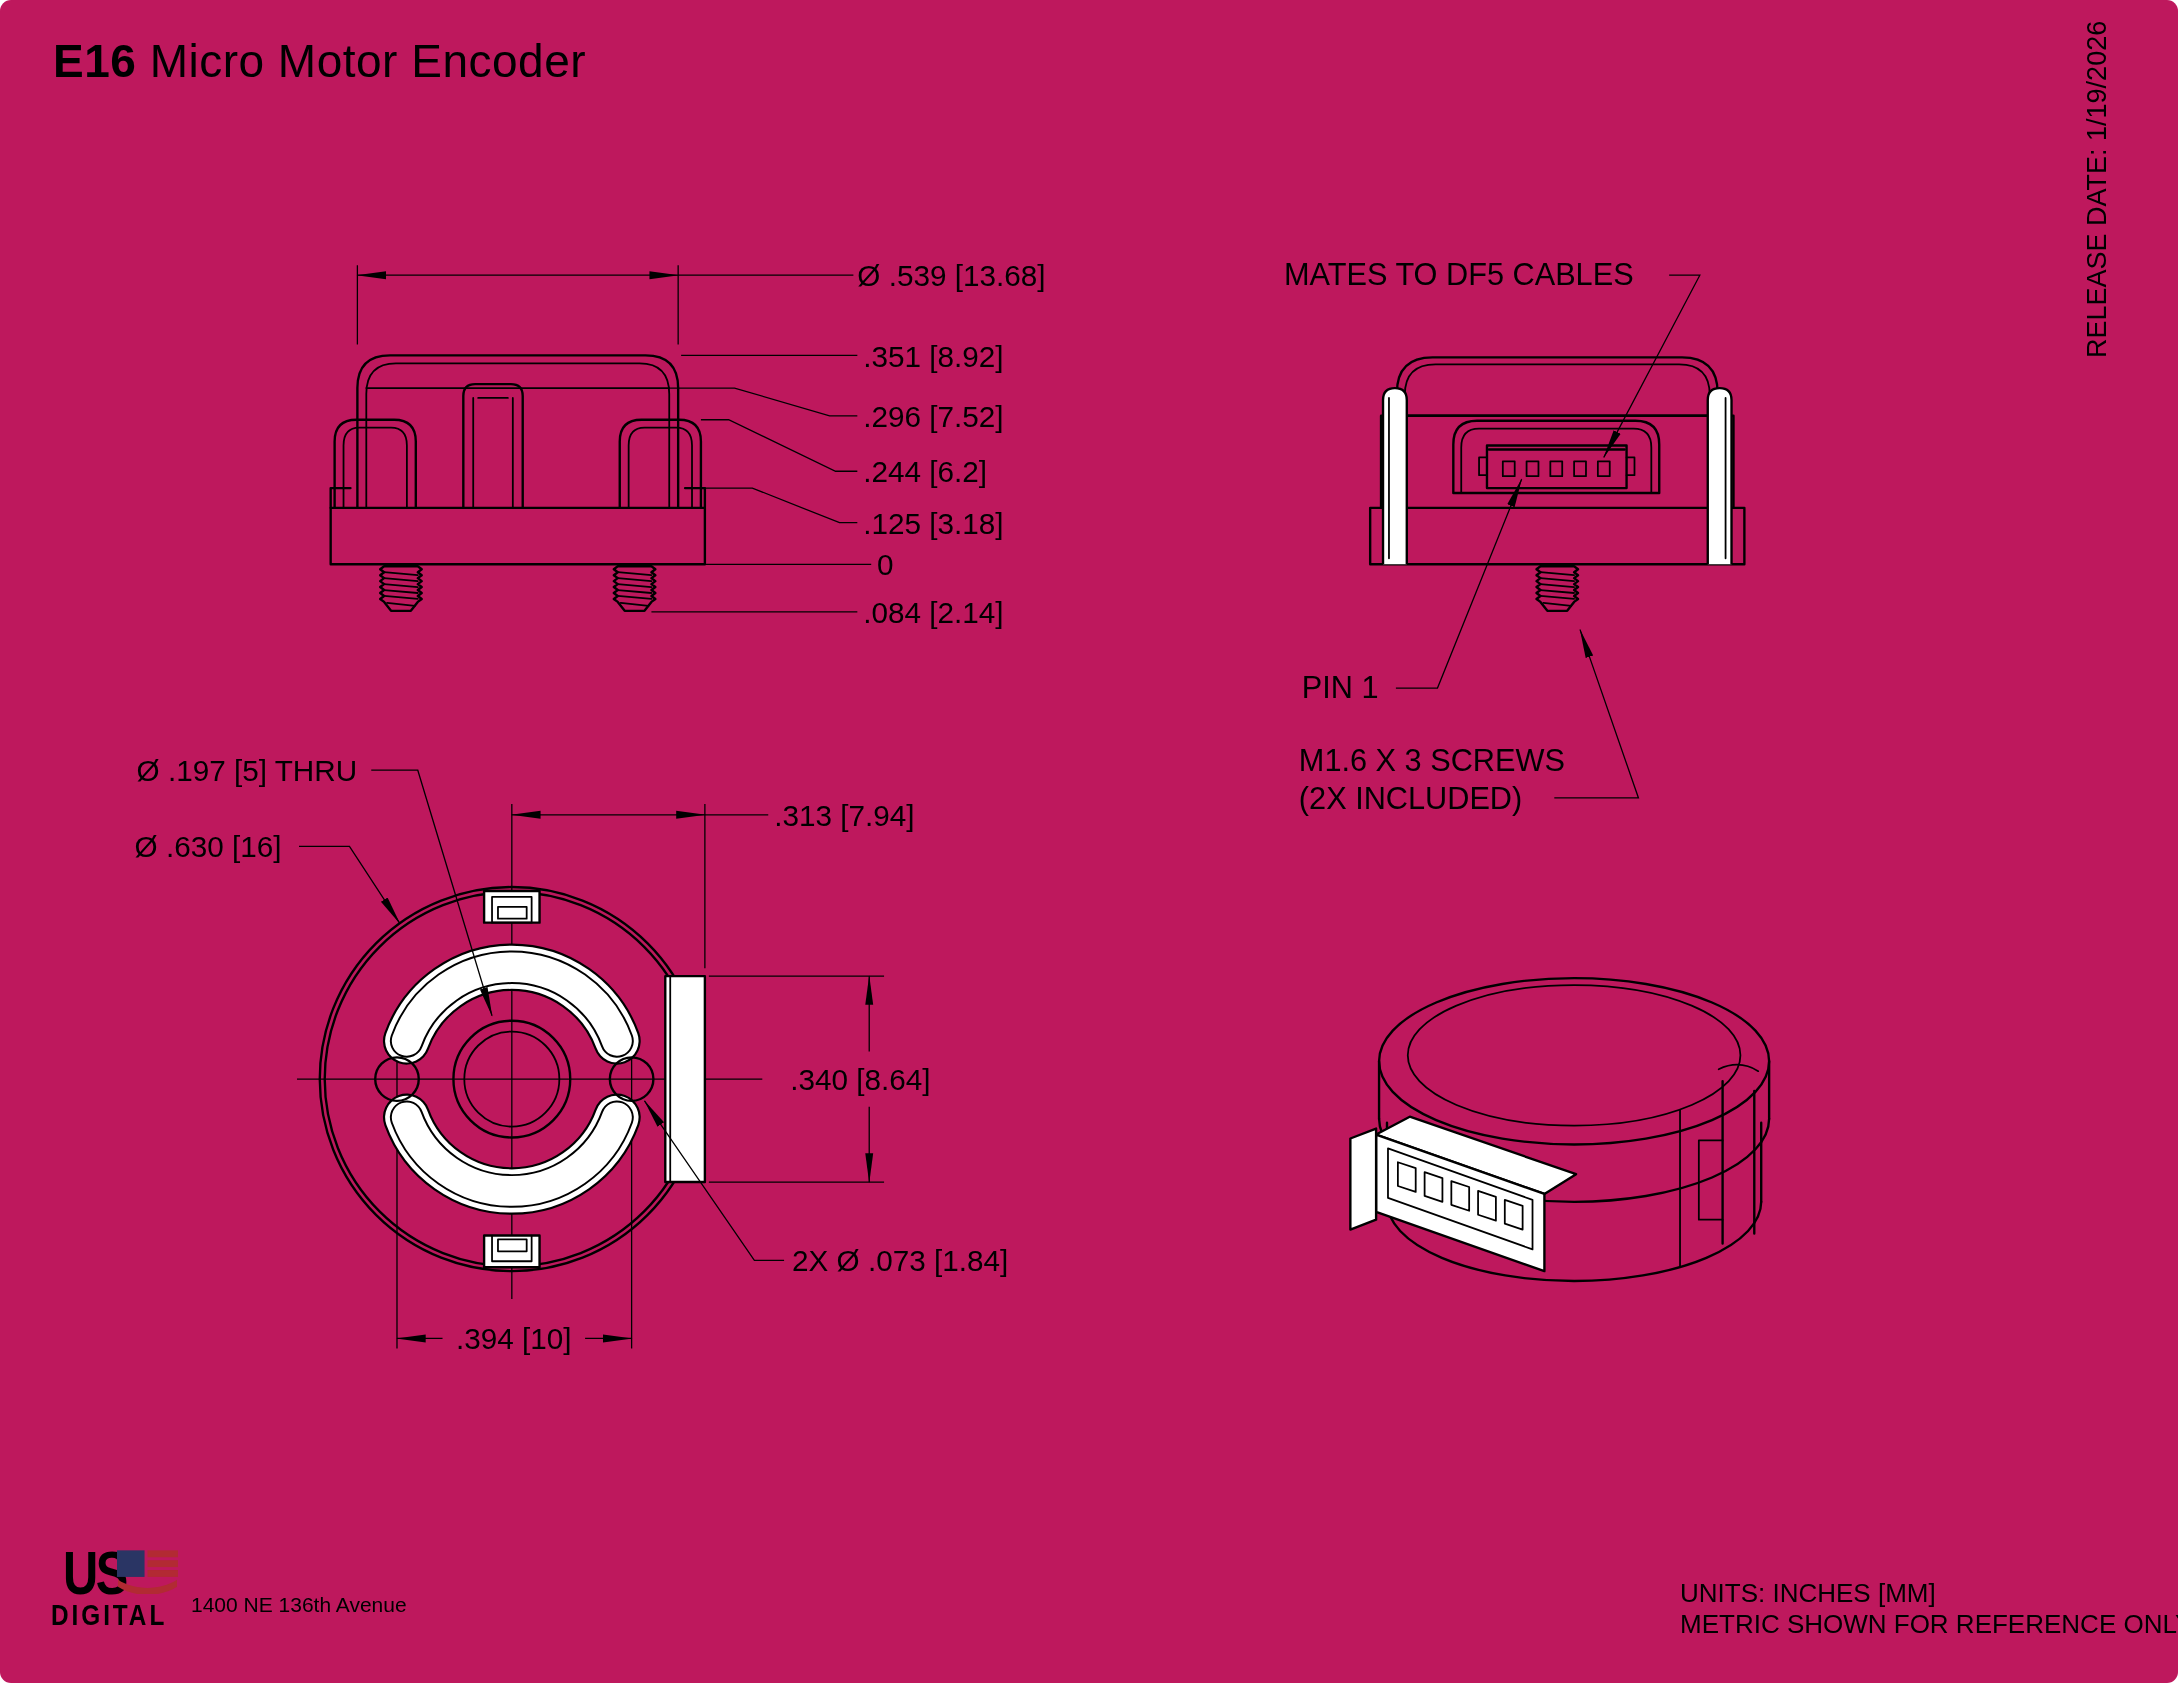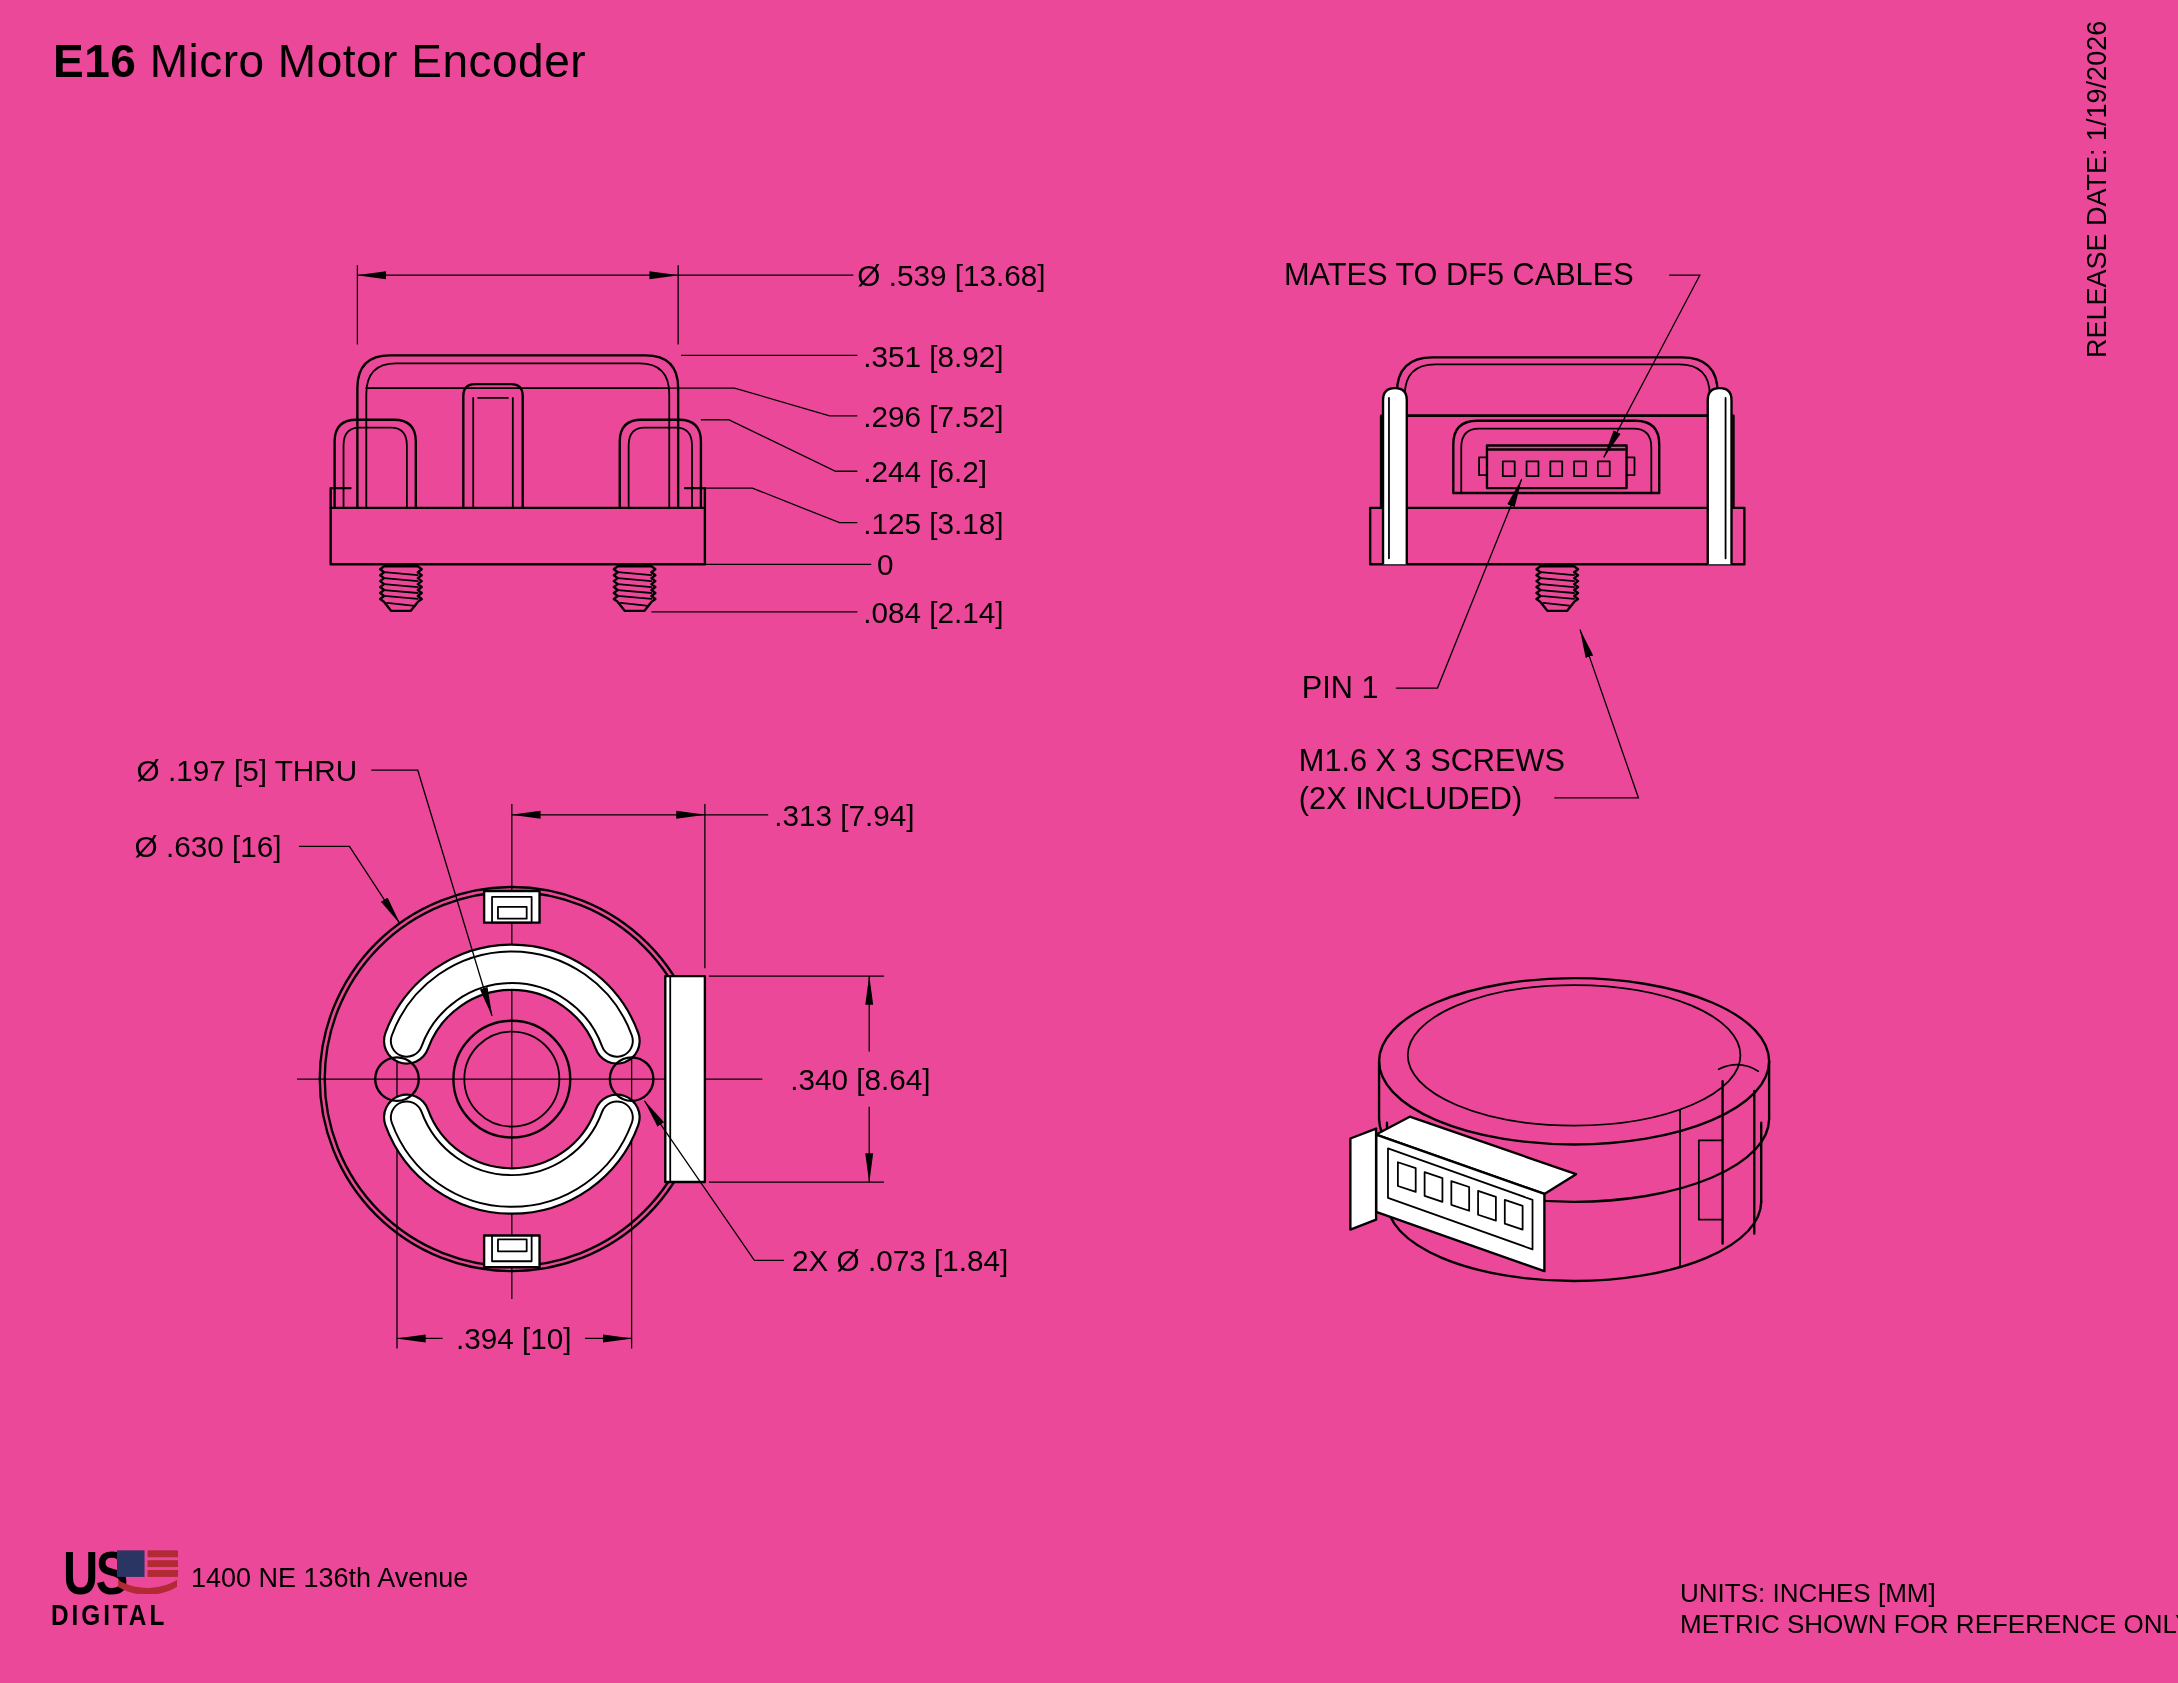--- a/index.html
+++ b/index.html
@@ -1,37 +1,37 @@
 <!DOCTYPE html>
 <html><head>
 <meta charset="utf-8">
 <style>
   html,body { margin:0; padding:0; background:#fff; }
   .page {
-    position:relative; width:2178px; height:1683px; background:#ec4899;
-    font-family:"Liberation Sans", "DejaVu Sans", sans-serif; color:#000; overflow:hidden;
+    position:relative; width:2178px; height:1683px; background:#be185d;
+    font-family:"Liberation Sans", "DejaVu Sans", sans-serif; color:#000; overflow:hidden;border-radius:11px;
   }
   .title { position:absolute; left:53px; top:34px; font-size:46px; letter-spacing:0.5px; white-space:nowrap; }
   .title .model { font-weight:700; }
   .release { position:absolute; left:2082px; top:358px; transform:rotate(-90deg); transform-origin:0 0;
              font-size:27px; white-space:nowrap; }
   svg.canvas { position:absolute; left:0; top:0; }
   .part { fill:none; stroke:#000; stroke-width:2.4; stroke-linecap:round; stroke-linejoin:round; }
   .p2   { fill:none; stroke:#000; stroke-width:1.8; stroke-linecap:round; stroke-linejoin:round; }
   .pw   { fill:#fff; stroke:#000; stroke-width:2.4; stroke-linejoin:round; }
   .thin { fill:none; stroke:#000; stroke-width:1.3; }
   .sA { fill:none; stroke:#000; stroke-width:48;   stroke-linecap:round; }
   .sB { fill:none; stroke:#fff; stroke-width:43.6; stroke-linecap:round; }
   .sC { fill:none; stroke:#000; stroke-width:34;   stroke-linecap:round; }
   .sD { fill:none; stroke:#fff; stroke-width:30;   stroke-linecap:round; }
   .dtxt  { font-family:"Liberation Sans", "DejaVu Sans", sans-serif; font-size:30px; fill:#000; }
   .dtxt2 { font-family:"Liberation Sans", "DejaVu Sans", sans-serif; font-size:31px; fill:#000; }
   .mid { text-anchor:middle; }
   
-  .footer-block { position:absolute; font-size:27px; line-height:40px; white-space:nowrap; }
+  .footer-block { position:absolute; font-size:21px; line-height:40px; white-space:nowrap;margin-top:27px; }
   .units-block  { position:absolute; font-size:26px; line-height:31px; white-space:nowrap; }
   .logo { position:absolute; left:51px; top:1544px; width:149px; }
   .logo-top { position:relative; height:57px;margin-left:12px; }
   .logo-us { position:absolute; left:0; top:-6px; font-size:61px; font-weight:700; letter-spacing:-3px;
              transform:scaleX(0.80); transform-origin:0 0; }
   .logo-flag { position:absolute; left:54px; top:6px; }
   .logo-digital { position:absolute; left:0; top:55px; font-size:29px; font-weight:700; letter-spacing:3.5px;
                   transform:scaleX(0.84); transform-origin:0 0; }
 </style>
 </head>

